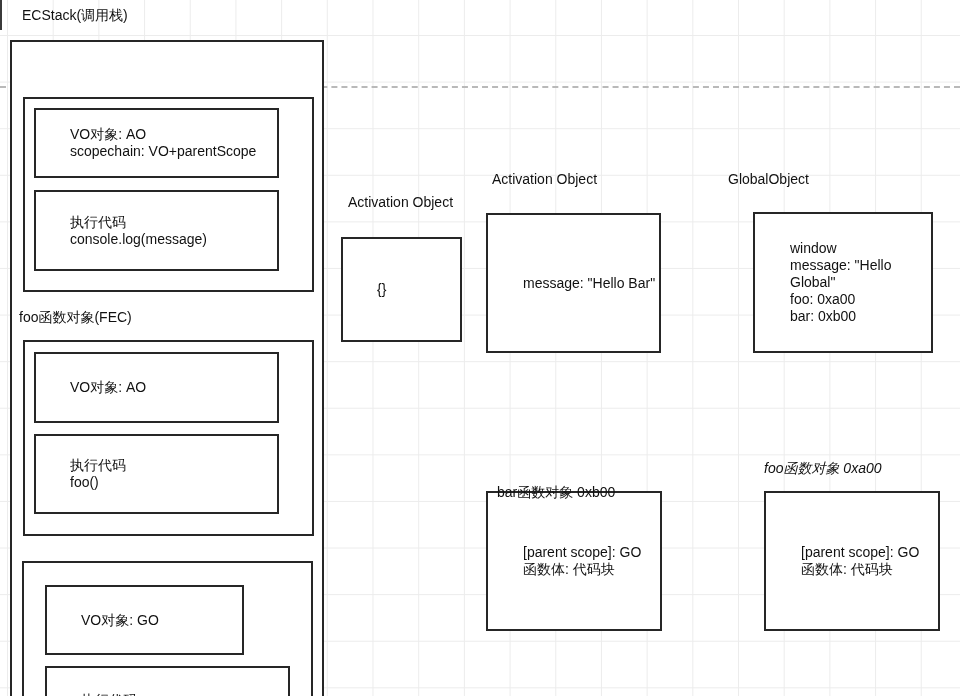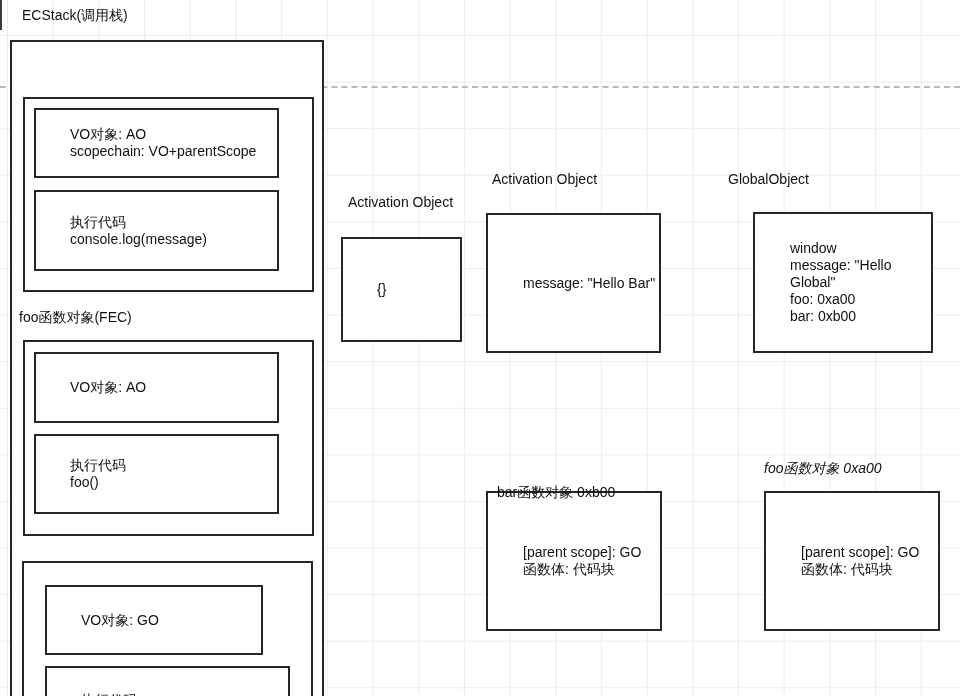--- a/index.html
+++ b/index.html
@@ -68,21 +68,21 @@
   #stack-box     { left: 10px;  top: 40px;  width: 314px; height: 680px; }
   #fec-foo-label { left: 19px;  top: 65px;  }
   #fec-foo-box   { left: 23px;  top: 97px;  width: 291px; height: 195px; }
   #fec-foo-vo    { left: 34px;  top: 108px; width: 245px; height: 70px; }
   #fec-foo-code  { left: 34px;  top: 190px; width: 245px; height: 81px; }
   #fec-label     { left: 19px;  top: 309px; }
   #fec-box       { left: 23px;  top: 340px; width: 291px; height: 196px; }
   #fec-vo        { left: 34px;  top: 352px; width: 245px; height: 71px; }
   #fec-code      { left: 34px;  top: 434px; width: 245px; height: 80px; }
   #gec-box       { left: 22px;  top: 561px; width: 291px; height: 200px; }
-  #gec-vo        { left: 45px;  top: 585px; width: 218px; height: 70px; }
+  #gec-vo        { left: 45px;  top: 585px; width: 199px; height: 70px; }
   #gec-code      { left: 45px;  top: 666px; width: 245px; height: 90px;
                    align-items: flex-start; padding-top: 24px; }
   
   #ao-foo-label  { left: 348px; top: 194px; }
   #ao-foo-box    { left: 341px; top: 237px; width: 121px; height: 105px; }
   #ao-bar-label  { left: 492px; top: 171px; }
   #ao-bar-box    { left: 486px; top: 213px; width: 175px; height: 140px; padding-left: 3px; }
   #go-label      { left: 728px; top: 171px; }
   #go-box        { left: 753px; top: 212px; width: 180px; height: 141px; padding-left: 3px; }
   #fn-bar-label  { left: 497px; top: 460px; margin-top: 24px; }

